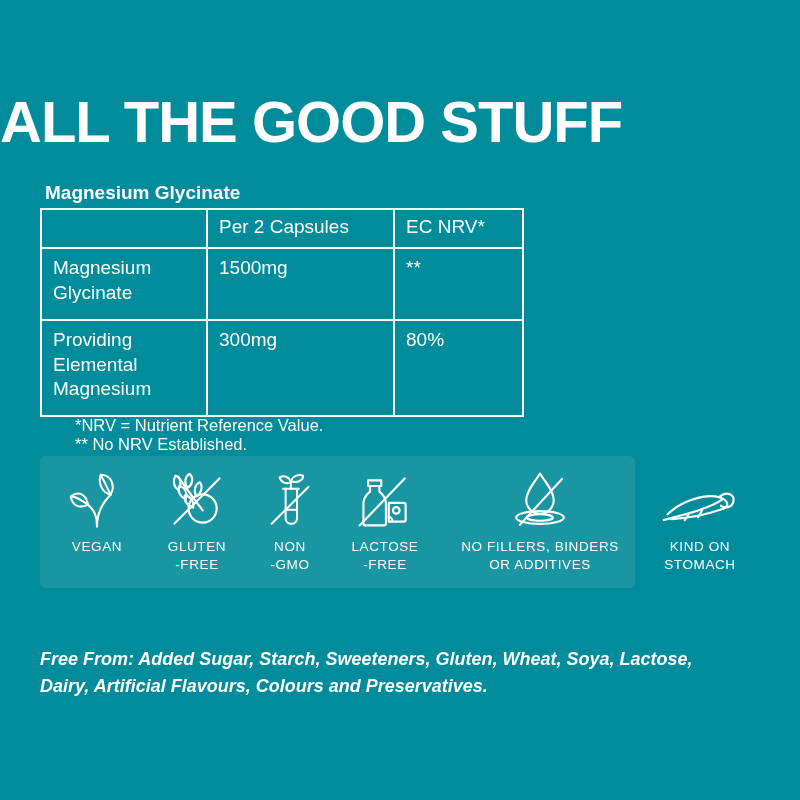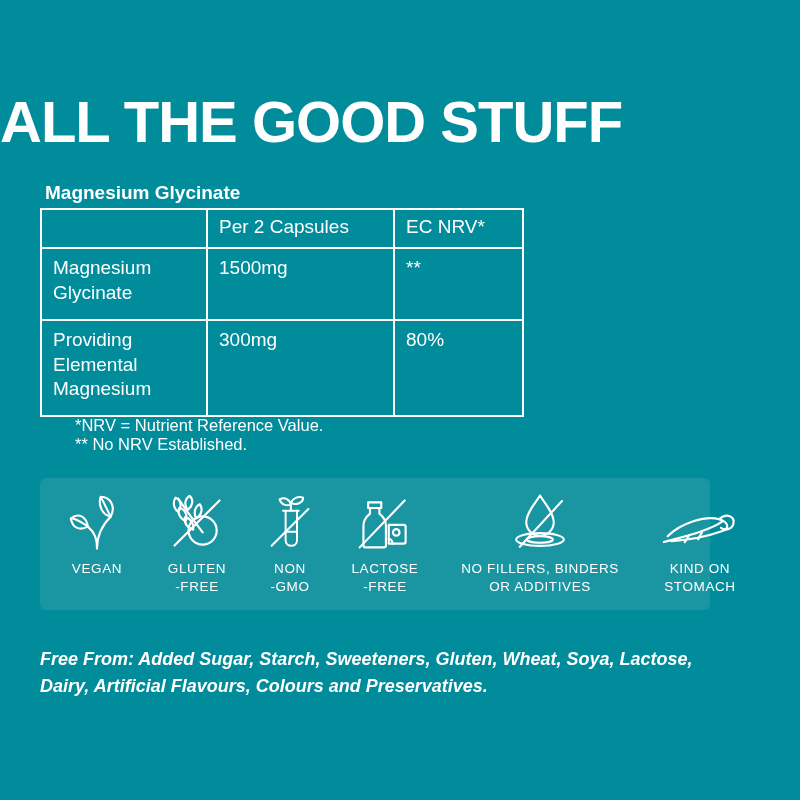--- a/index.html
+++ b/index.html
@@ -39,22 +39,22 @@
   .supp-table .c2{width:163px;}
   .supp-table .c3{width:105px;}
   .supp-table tr.hdr td{padding-top:5px;padding-bottom:8px;vertical-align:middle;height:24px;}
   .supp-table tr.r1 td{height:56px;}
   .supp-table tr.r2 td{height:80px;}
   .footnotes{
     position:absolute;top:416px;left:43px;
     font-size:16.5px;line-height:1.16;margin-left:32px;
   }
   .band{
-    position:absolute;top:478px;left:40px;
-    width:670px;height:132px;
+    position:absolute;top:456px;left:40px;
+    width:595px;height:132px;
     background:#1A95A2;
     border-radius:6px;
   }
   .badge{
     position:absolute;top:14px;
     display:flex;flex-direction:column;align-items:center;
   }
   .badge .icon-box{
     height:62px;display:flex;align-items:center;justify-content:center;
   }

